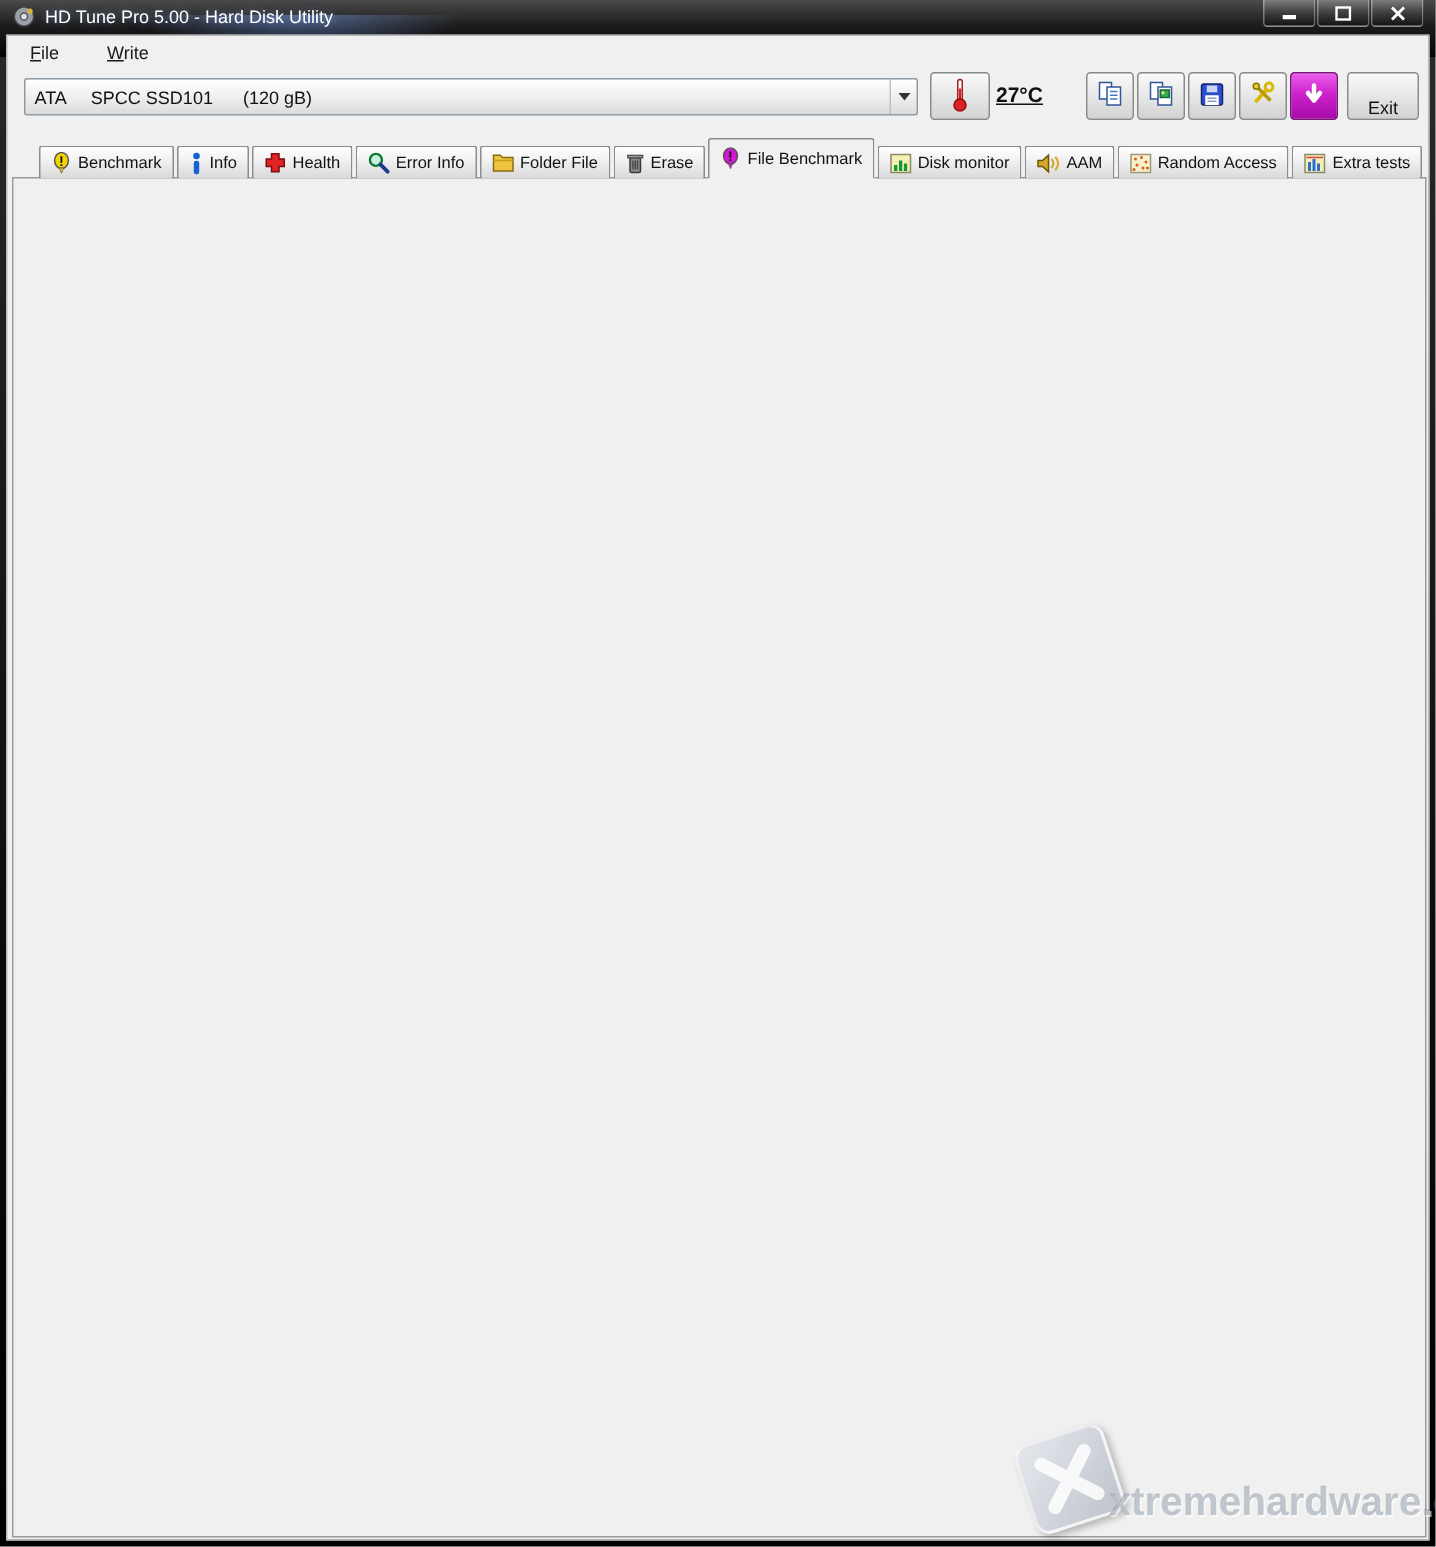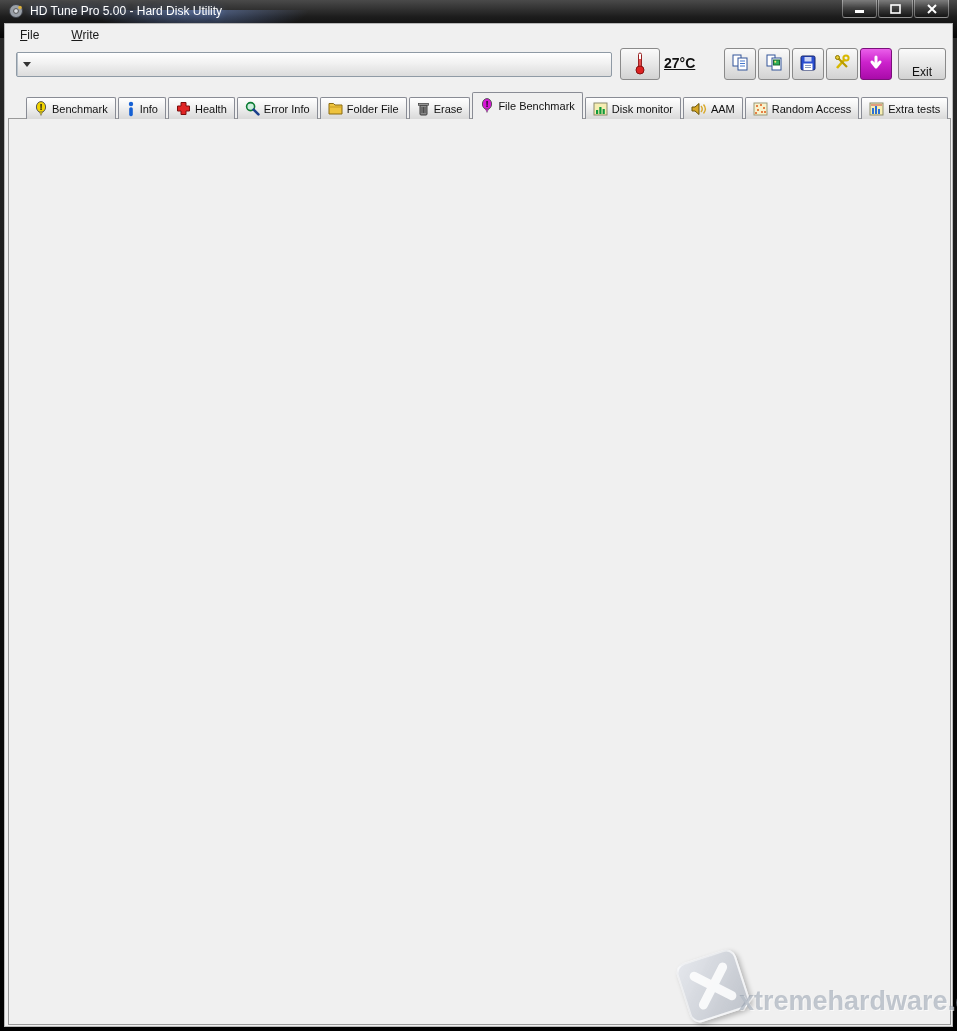--- a/index.html
+++ b/index.html
@@ -127,20 +127,21 @@
 </div>
 
 <div class="abs client">
 
   <div class="abs menubar" style="left:8px;top:3px;">
     <span class="menu-item">File</span>
     <span class="menu-item">Write</span>
   </div>
 
   <div class="abs combo" style="left:12px;top:29px;width:594px;height:23px;">
+    <span class="txt">ATA     SPCC SSD101      (120 gB)</span>
     <span class="arrow-box">
         <span class="tri-down"></span>
       </span>
   </div>
   <div class="abs btn" style="left:616px;top:25px;width:38px;height:30px;">
     <span>
       <svg width="14" height="24">
           <rect x="5.5" y="2" width="3" height="15" rx="1.5" fill="#fff" stroke="#992222"></rect>
           <rect x="6.2" y="8" width="1.6" height="9" fill="#dd2222"></rect>
           <circle cx="7" cy="19" r="4" fill="#dd2222" stroke="#881111"></circle>

